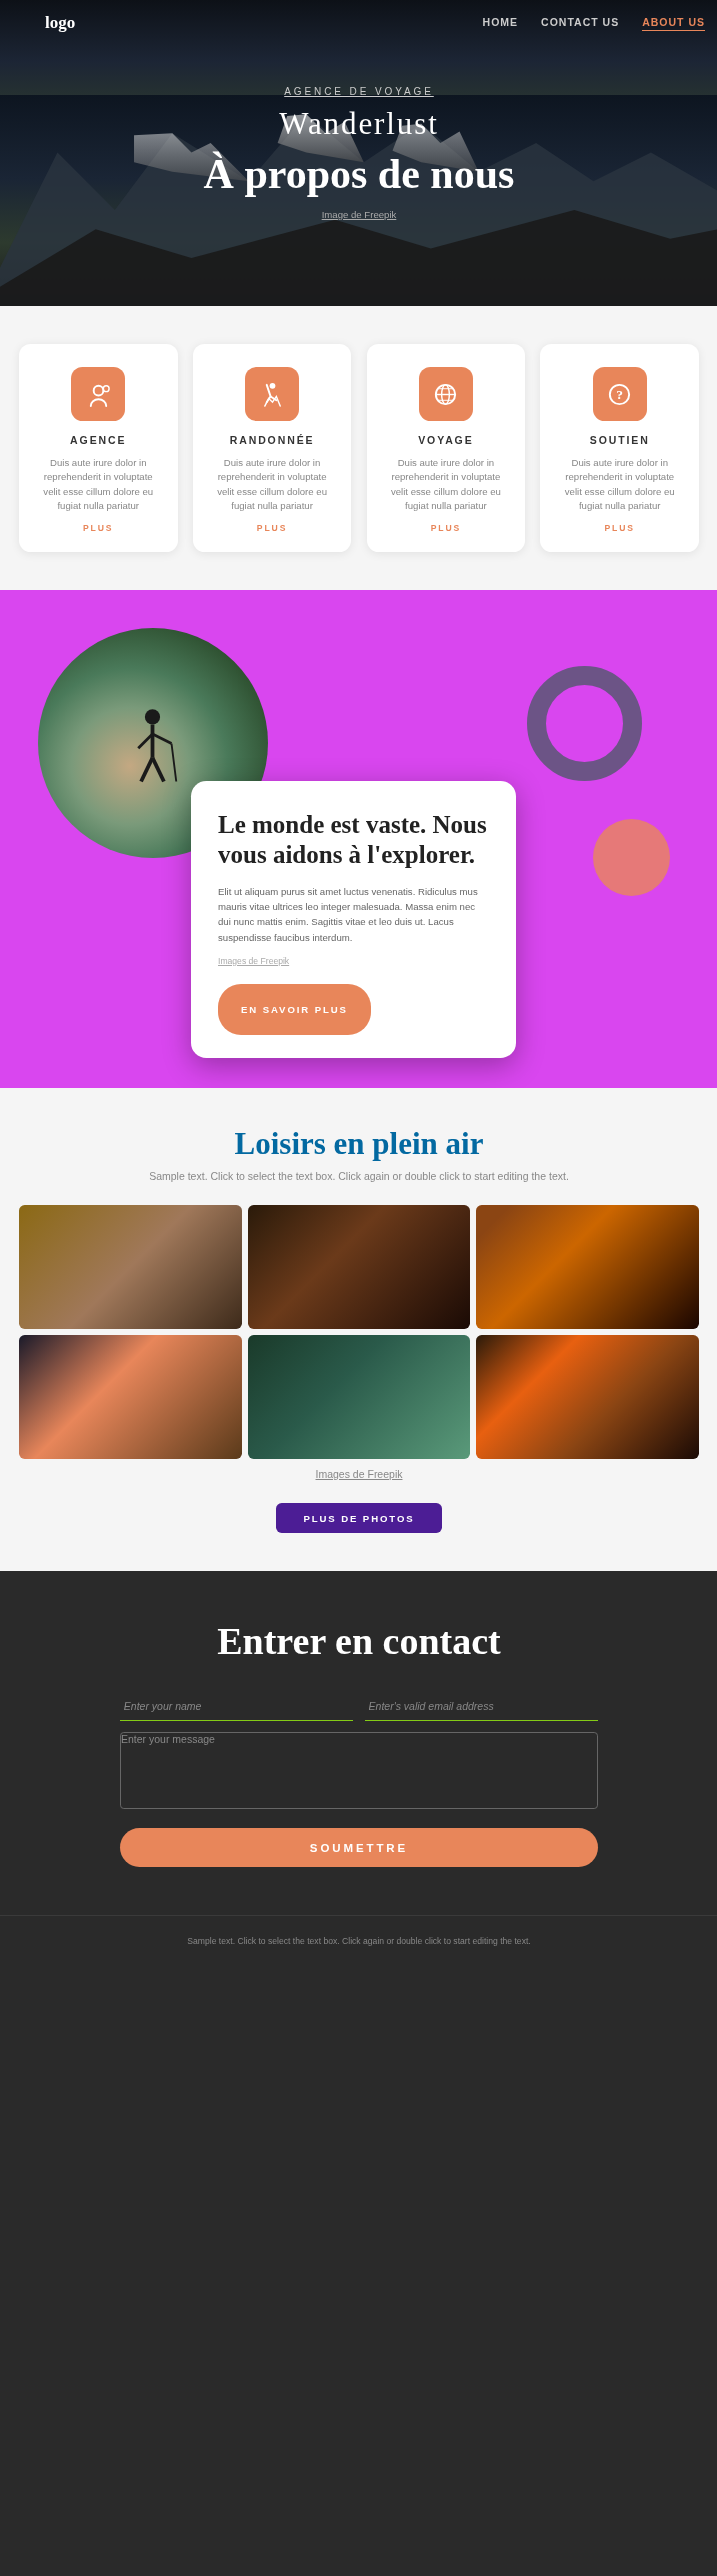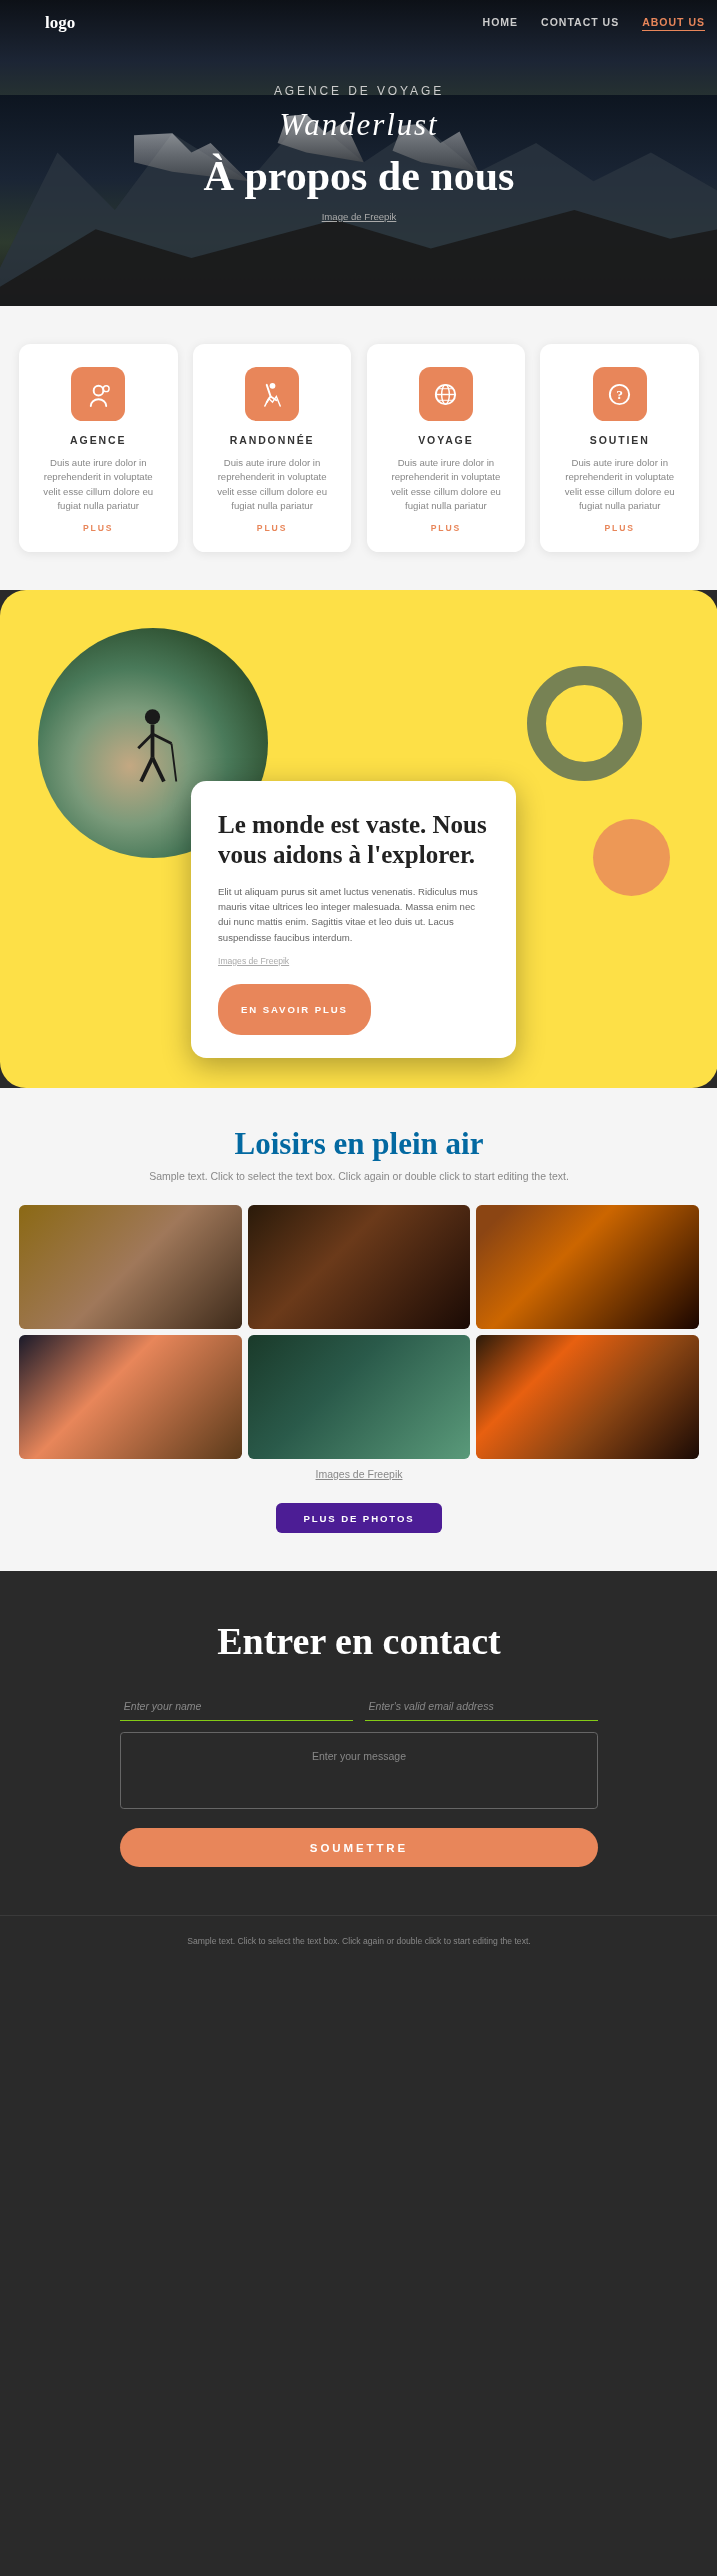--- a/index.html
+++ b/index.html
@@ -26,23 +26,23 @@
       position: absolute; inset: 0;
       background: linear-gradient(180deg, #0d1117 0%, #1c2535 20%, #2d3a2e 40%, #1a1a1a 100%);
     }
     
     .hero-mountains {
       position: absolute; bottom: 0; left: 0; width: 100%; height: 211px;
     }
     .hero-content {
       position: relative; z-index: 5; text-align: center;
     }
-    .hero-agency { font-size: 12px; letter-spacing: 2.9px; color: #ccc; font-family: Arial, sans-serif; margin-bottom: 9px; }
+    .hero-agency { font-size: 10px; letter-spacing: 2.9px; color: #ccc; font-family: Arial, sans-serif; margin-bottom: 9px; text-decoration: underline; }
     .hero-brand {
-      font-size: 31px; font-style: italic; color: #fff; margin-bottom: 9.6px;
+      font-size: 31px; color: #fff; margin-bottom: 9.6px;
       font-family: 'Georgia', serif; letter-spacing: 1.9px;
     }
     .hero-title { font-size: 42px; font-weight: bold; color: #fff; line-height: 1.1; margin-bottom: 11.5px; }
     .hero-credit { font-size: 9.6px; color: #aaa; text-decoration: underline; font-family: Arial, sans-serif; }
 
     
     .cards-section { background: #f5f5f5; padding: 38px 19px; }
     .cards-grid { display: grid; grid-template-columns: repeat(4, 1fr); gap: 15.3px; max-width: 689px; margin: 0 auto; }
     .card {
       background: #fff; border-radius: 11.5px; padding: 23px 15.3px 19px;
@@ -52,21 +52,21 @@
       width: 54px; height: 54px; background: #e8865a; border-radius: 11.5px;
       margin: 0 auto 13.4px; display: flex; align-items: center; justify-content: center;
       font-size: 21px;
     }
     .card-title { font-size: 10.5px; font-weight: bold; letter-spacing: 1.9px; color: #333; margin-bottom: 9.6px; font-family: Arial, sans-serif; }
     .card-text { font-size: 9.6px; color: #888; line-height: 1.5; margin-bottom: 9.6px; font-family: Arial, sans-serif; }
     .card-link { font-size: 8.6px; color: #e8865a; letter-spacing: 1.9px; font-weight: bold; font-family: Arial, sans-serif; }
 
     
     .explore-section {
-      background: #fde047; padding: 38px 19px; position: relative; overflow: hidden; min-height: 498px; border-radius: 26px;
+      background: #d946ef; padding: 38px 19px; position: relative; overflow: hidden; min-height: 498px;
     }
     .explore-inner { position: relative; max-width: 689px; margin: 0 auto; }
     
     .deco-circle-outline {
       position: absolute; top: 38px; right: 57px;
       width: 115px; height: 115px; border-radius: 50%;
       border: 19px solid #3d5a5a; opacity: 0.7;
     }
     .deco-circle-filled {
       position: absolute; top: 191px; right: 29px;
@@ -126,22 +126,22 @@
     .contact-form { max-width: 478px; margin: 0 auto; }
     .form-row { display: grid; grid-template-columns: 1fr 1fr; gap: 11.5px; margin-bottom: 11.5px; }
     .form-input {
       background: transparent; border: none; border-bottom: 1px solid #84cc16;
       color: #aaa; padding: 7.7px 3.8px; font-size: 10.5px; font-family: Arial, sans-serif;
       outline: none; width: 100%; font-style: italic;
     }
     .form-input::placeholder { color: #888; }
     .form-textarea {
       background: transparent; border: 1px solid #666; border-radius: 3.8px;
-      color: #aaa; padding: 17px; font-size: 10.5px; font-family: Arial, sans-serif;
-      outline: none; width: 100%; height: 77px; resize: none; margin-bottom: 19px; display: block; text-align: center;
+      color: #aaa; padding: 0; font-size: 10.5px; font-family: Arial, sans-serif;
+      outline: none; width: 100%; height: 77px; resize: none; margin-bottom: 19px; display: block;
     }
     .form-textarea::placeholder { color: #888; }
     .btn-submit {
       background: #e8865a; color: #fff; border: none; border-radius: 29px;
       padding: 13.4px 0; font-size: 11.5px; letter-spacing: 2.9px; cursor: pointer;
       font-family: Arial, sans-serif; font-weight: bold; width: 100%;
     }
 
     
     .footer { background: #2a2a2a; padding: 19px 29px 29px; text-align: center; border-top: 1px solid #3a3a3a; }

